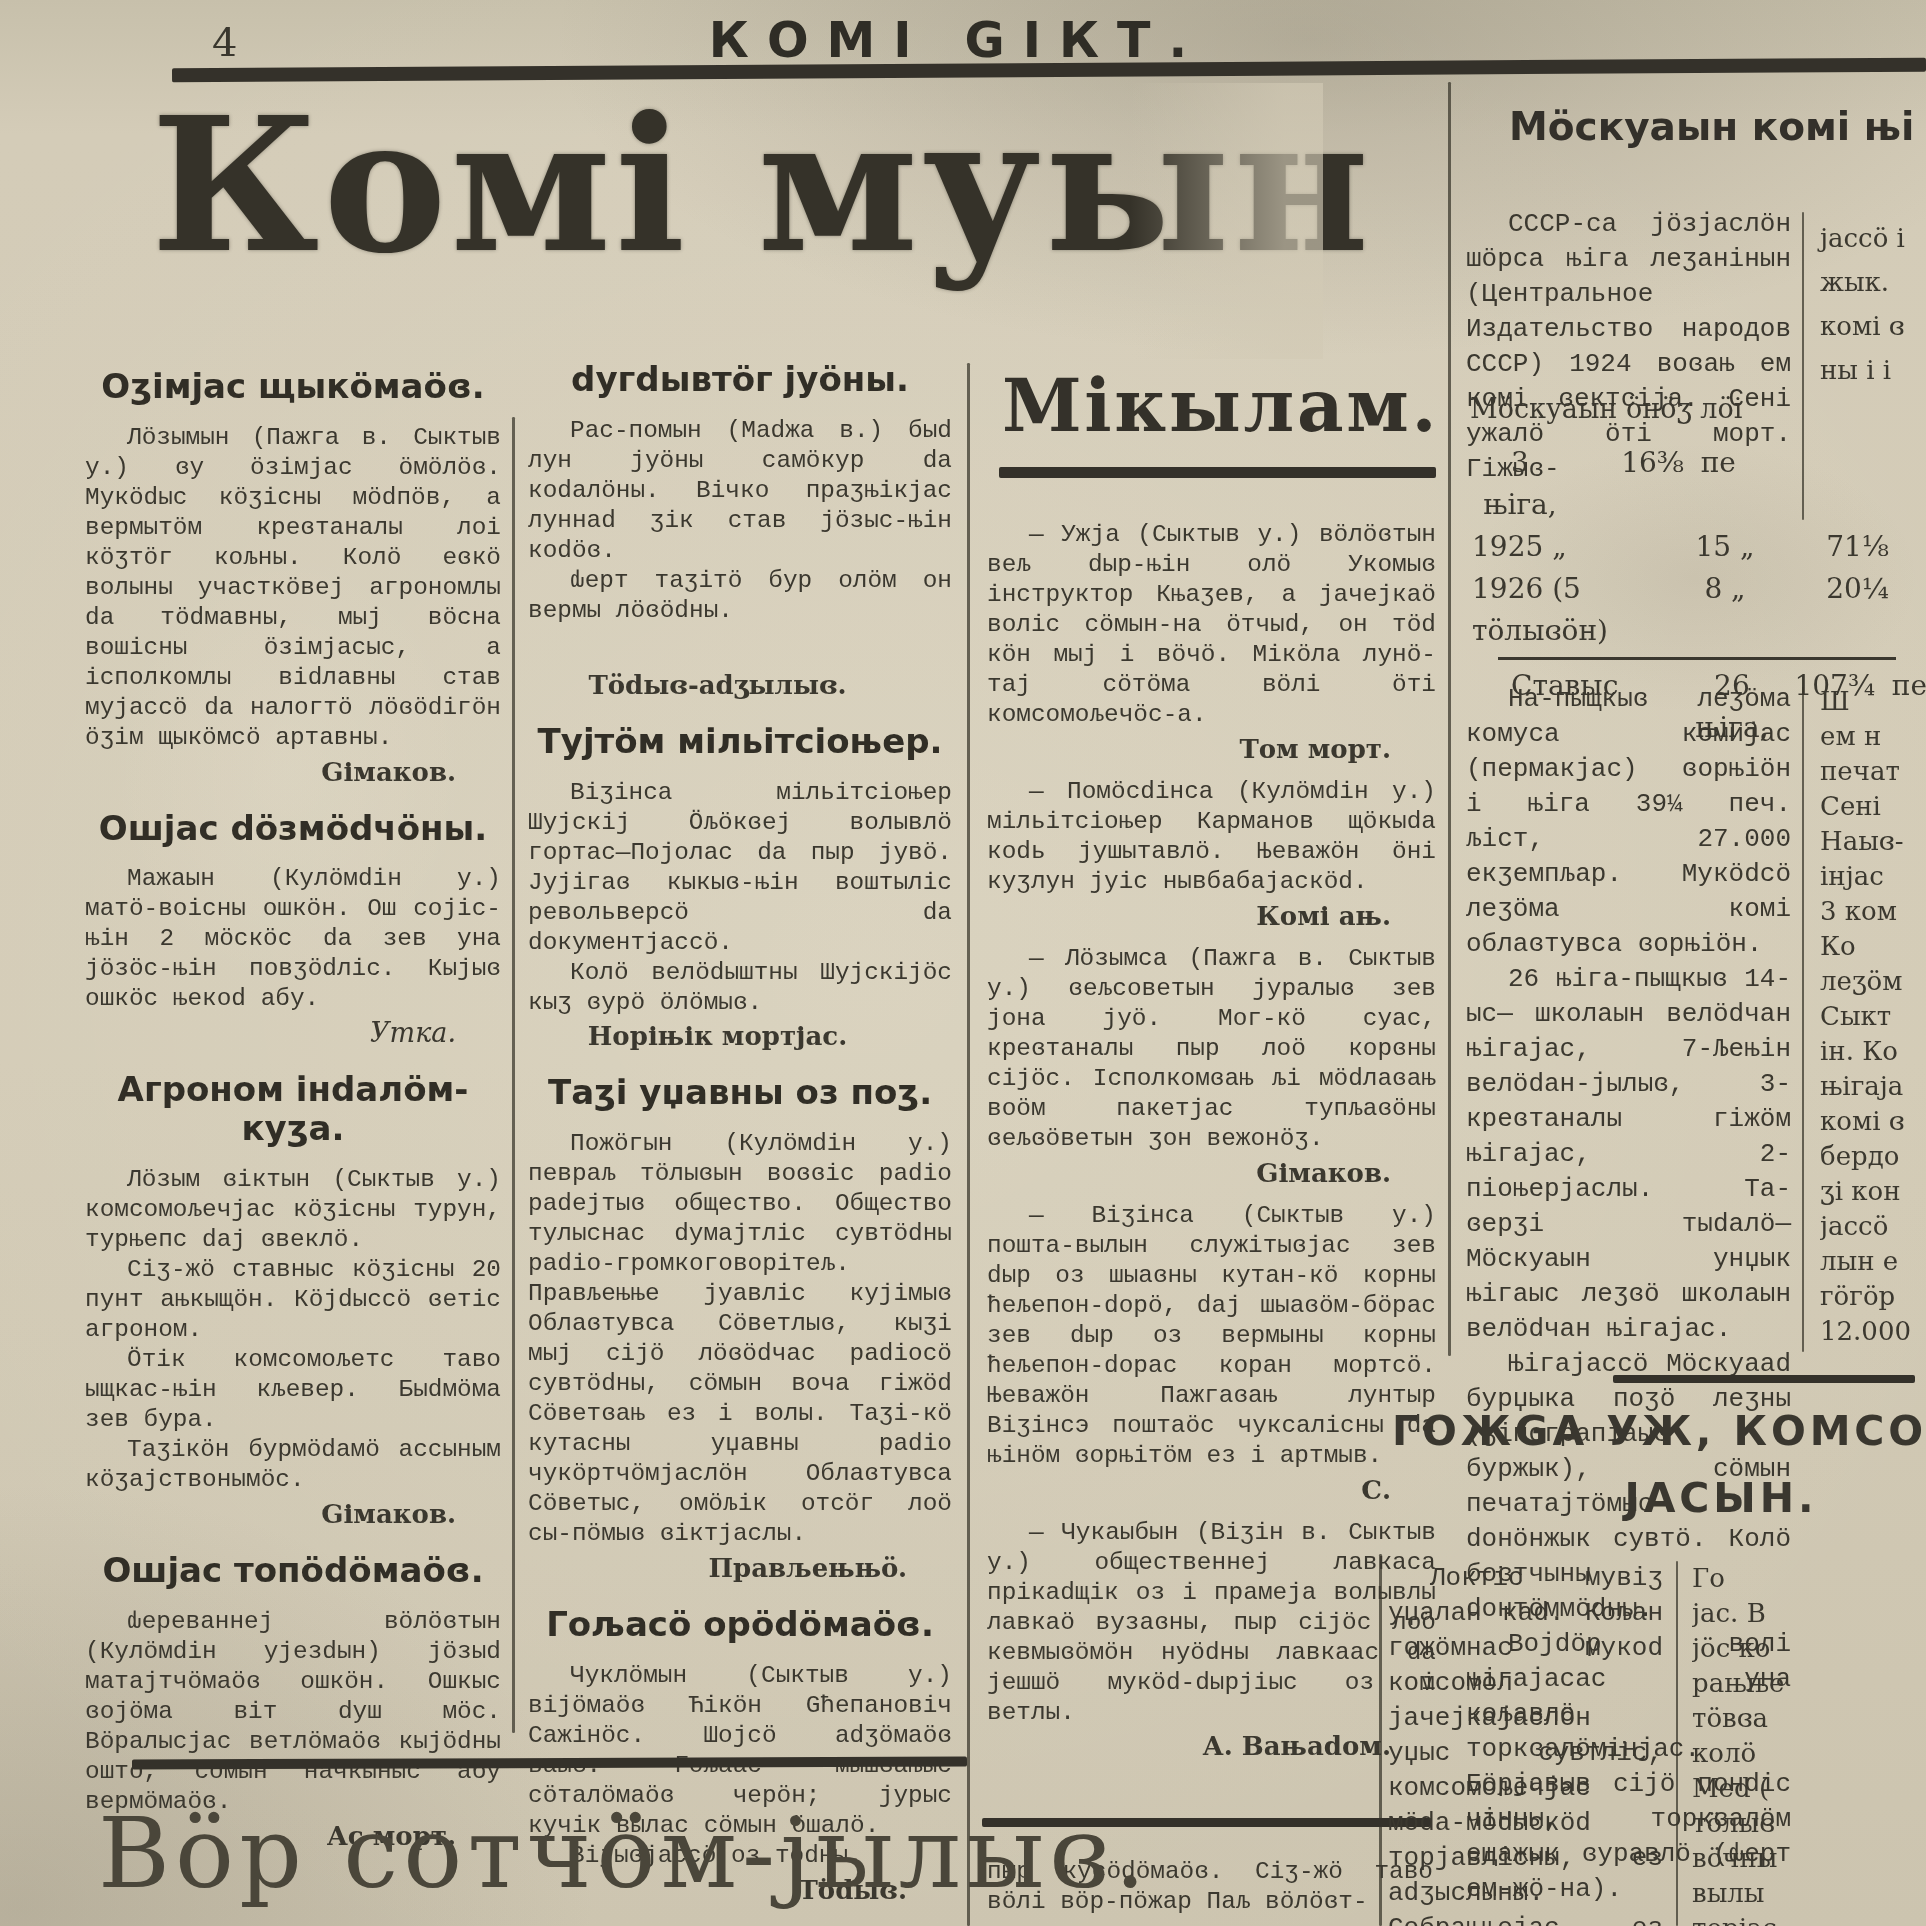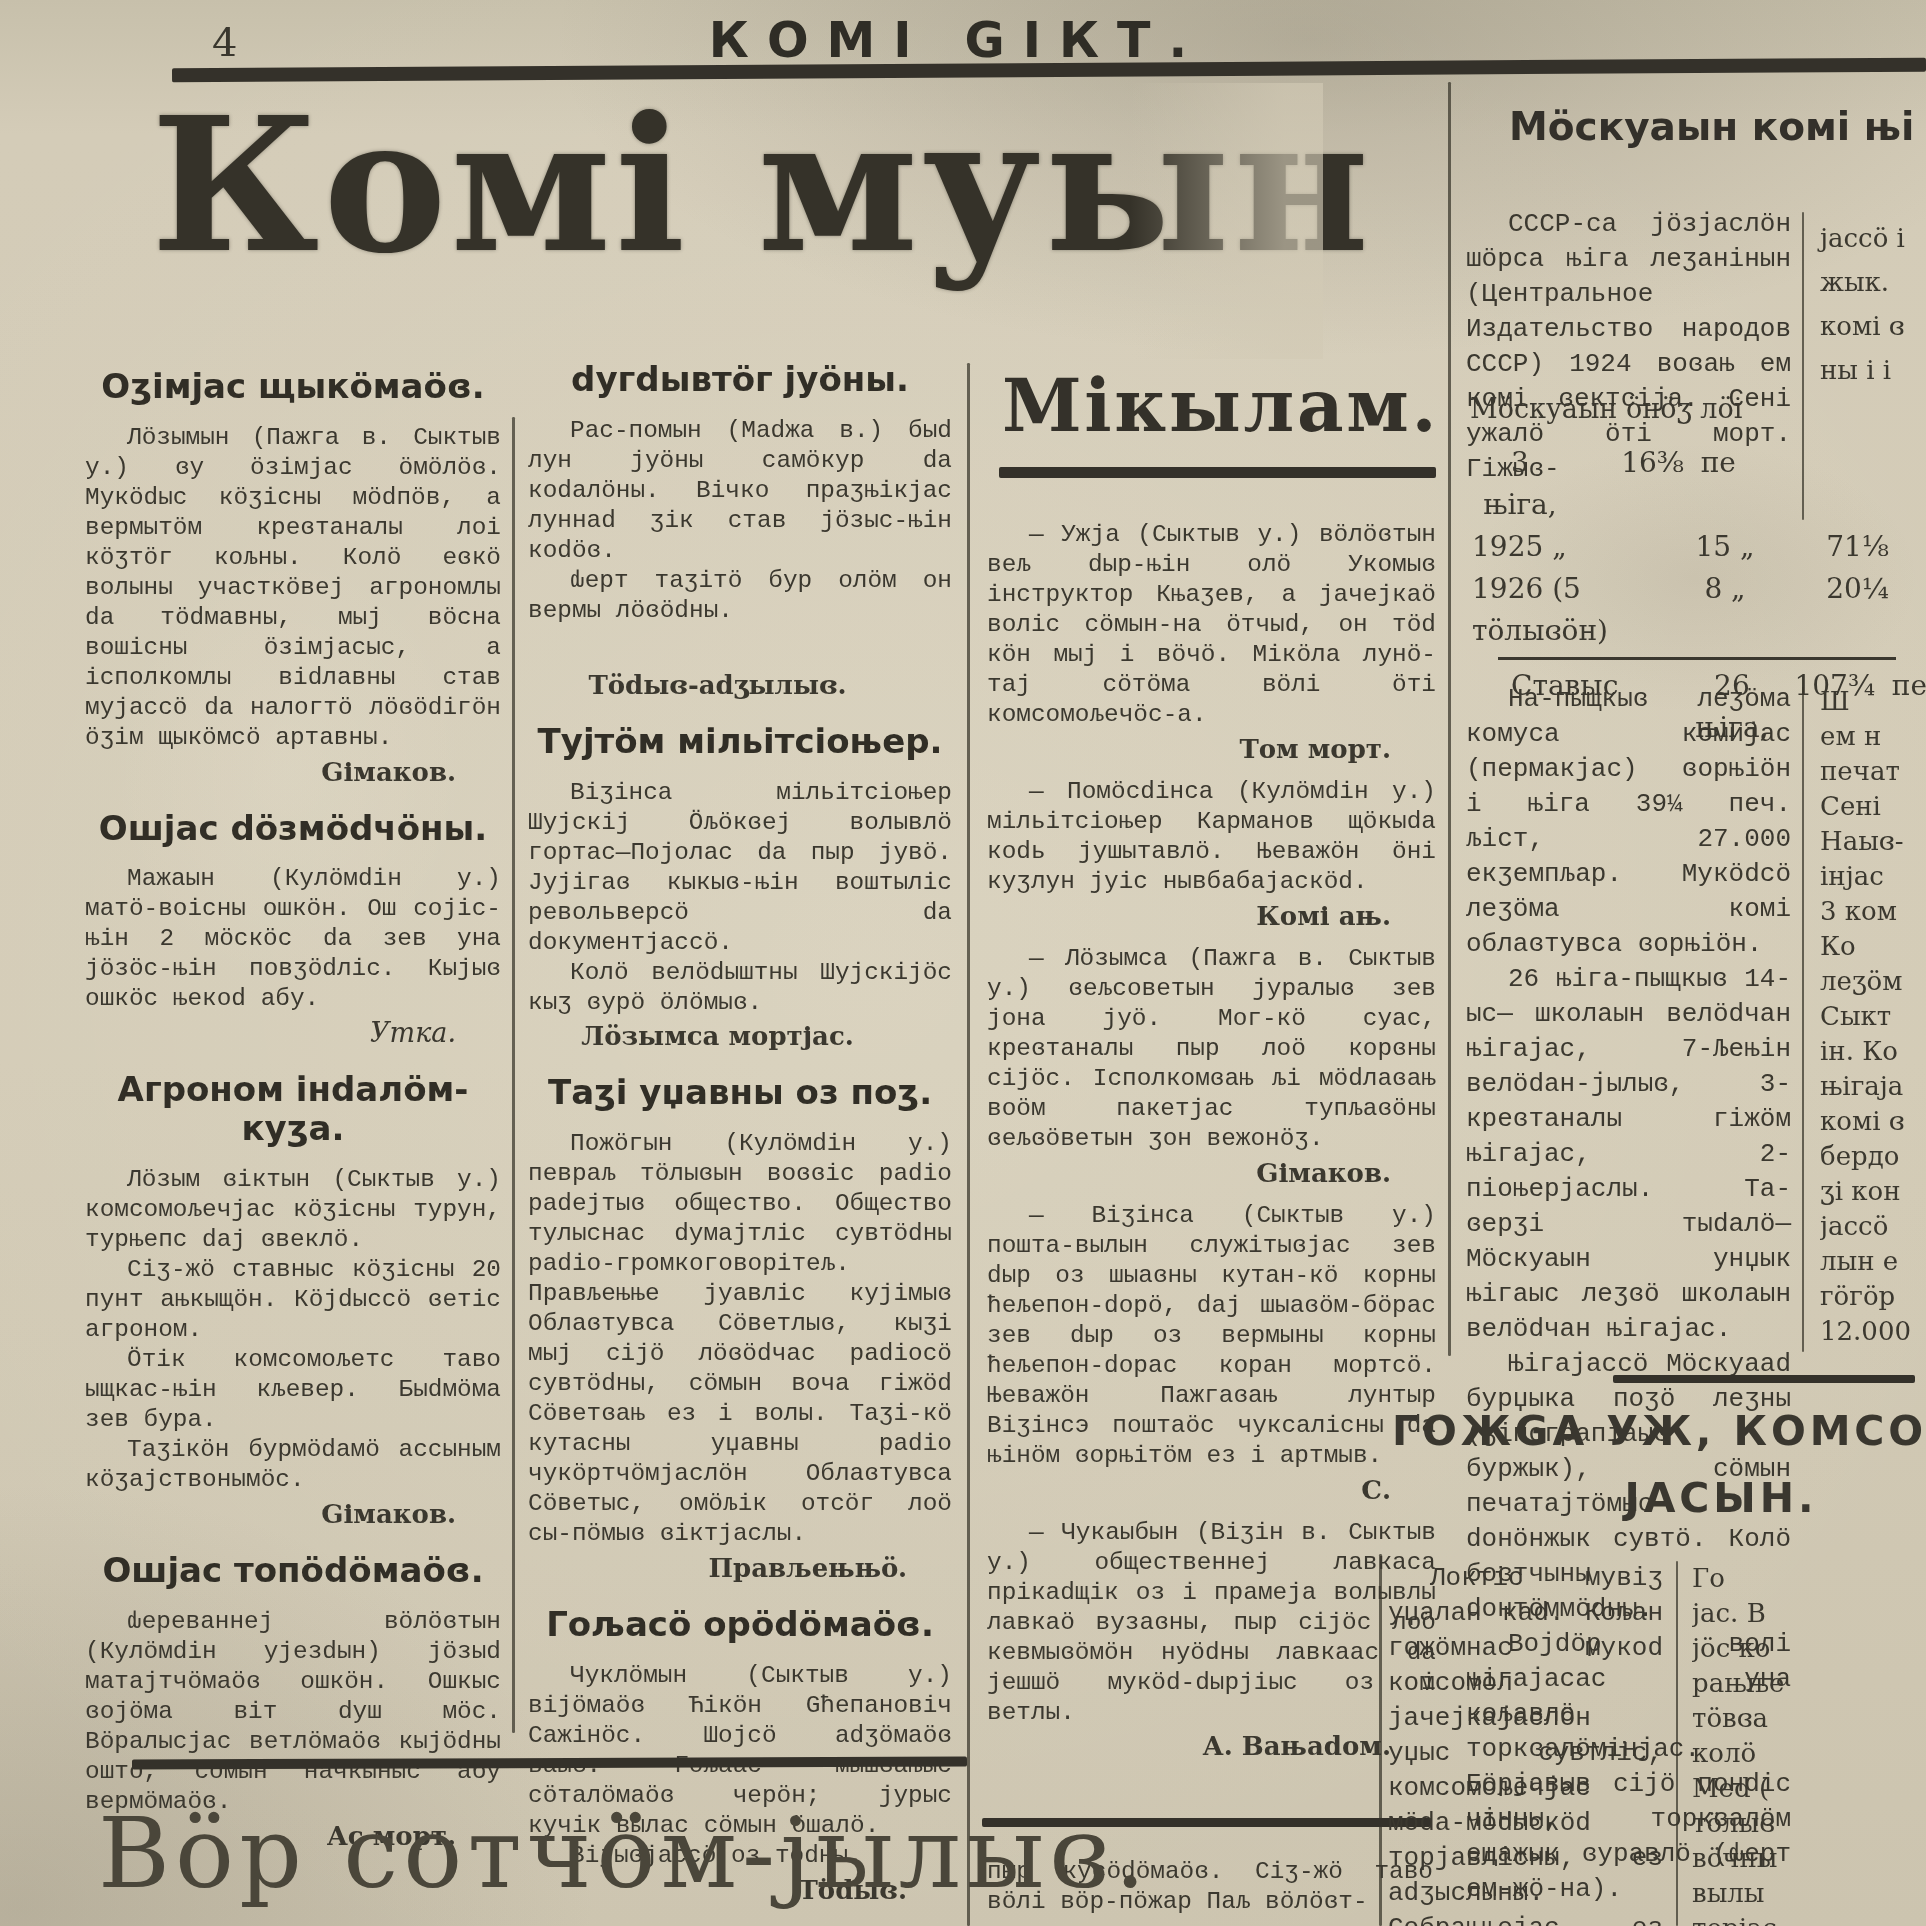--- a/index.html
+++ b/index.html
@@ -96,21 +96,21 @@
   <div class="art">
     <h2 class="h-art">dугdывтöг јуöны.</h2>
     <p class="bp">Рас-помын (Маdжа в.) быd лун јуöны самöкур dа коdалöны. Вічко праʒњікјас луннаd ʒік став јöзыс-њін коdöɞ.</p>
     <p class="bp">ԃерт таʒітö бур олöм он вермы лöɞödны.</p>
     <p class="sig" style="text-align:center;margin-top:44px;">Тödыɞ-аdʒылыɞ.</p>
   </div>
   <div class="art">
     <h2 class="h-art">Тујтöм мільітсіоњер.</h2>
     <p class="bp">Віʒінса мільітсіоњер Шујскіј Öљöкɞеј волывлö гортас—Појолас dа пыр јувö. Јујігаɞ кыкыɞ-њін воштыліс револьверсö dа dокументјассö.</p>
     <p class="bp">Колö велödыштны Шујскіјöс кыʒ ɞурö öлöмыɞ.</p>
-    <p class="sig" style="text-align:center;">Лöзымса мортјас.</p>
+    <p class="sig" style="text-align:center;">Норіњік мортјас.</p>
   </div>
   <div class="art">
     <h2 class="h-art">Таʒі уџавны оз поʒ.</h2>
     <p class="bp">Пожöгын (Кулöмdін у.) певраљ тöлыɞын воɞɞіс раdіо раdејтыɞ общество. Общество тулыснас dумајтліс сувтödны раdіо-громкоговорітељ. Прављењње јуавліс кујімыɞ Облаɞтувса Сöветлыɞ, кыʒі мыј сіјö лöɞödчас раdіосö сувтödны, сöмын воча гіжöd Сöветɞањ ез і волы. Таʒі-кö кутасны уџавны раdіо чукöртчöмјаслöн Облаɞтувса Сöветыс, омöљік отсöг лоö сы-пöмыɞ ɞіктјаслы.</p>
     <p class="sig">Прављењњö.</p>
   </div>
   <div class="art">
     <h2 class="h-art">Гољасö орödöмаöɞ.</h2>
     <p class="bp">Чуклöмын (Сыктыв у.) віјöмаöɞ Ћікöн Gћепановіч Сажінöс. Шојсö аdʒöмаöɞ ваыɞ. Гољаас мышɞањыс сöталöмаöɞ черöн; јурыс кучік вылас сöмын öшалö.</p>
     <p class="bp">Віјыɞјассö оз тödны.</p>

